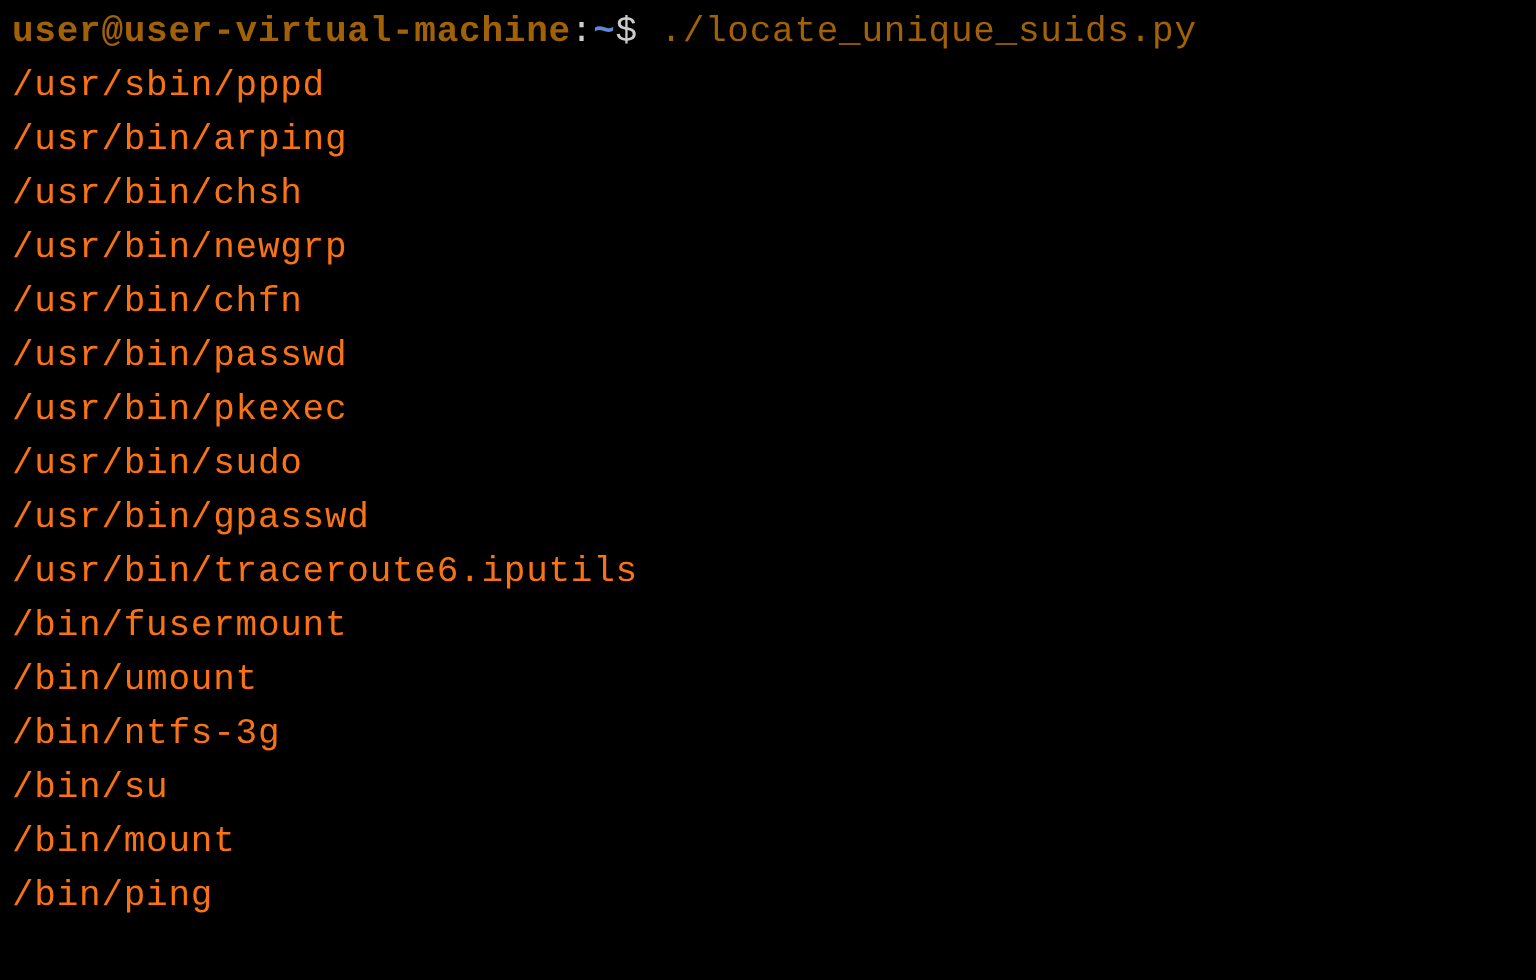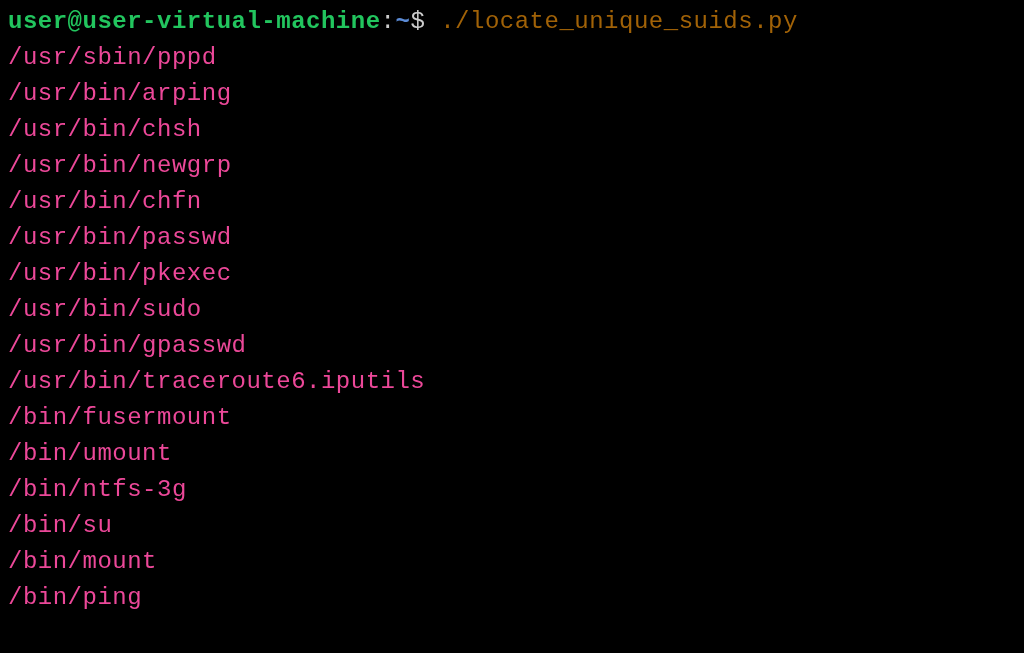--- a/index.html
+++ b/index.html
@@ -13,38 +13,38 @@
       font-size: 24px;
       line-height: 1.5;
       padding: 4px 8px;
       color: #cccccc;
       width: 1024px;
       height: 653px;
       overflow: hidden;
       letter-spacing: 0.5px;
     }
     .prompt-user {
-      color: #22c55e;
+      color: #a16207;
       font-weight: bold;
     }
     .prompt-colon {
       color: #cccccc;
     }
     .prompt-path {
       color: #5b8bd6;
       font-weight: bold;
     }
     .prompt-dollar {
       color: #cccccc;
     }
     .command {
       color: #a16207;
     }
     .output-line {
-      color: #ec4899;
+      color: #f97316;
       display: block;
     }
     .terminal {
       white-space: pre;
     }
   </style>
 </head>
 <body>
 
 <div class="terminal"><span><span class="prompt-user">user@user-virtual-machine</span><span class="prompt-colon">:</span><span class="prompt-path">~</span><span class="prompt-dollar">$ </span><span class="command">./locate_unique_suids.py</span></span>

